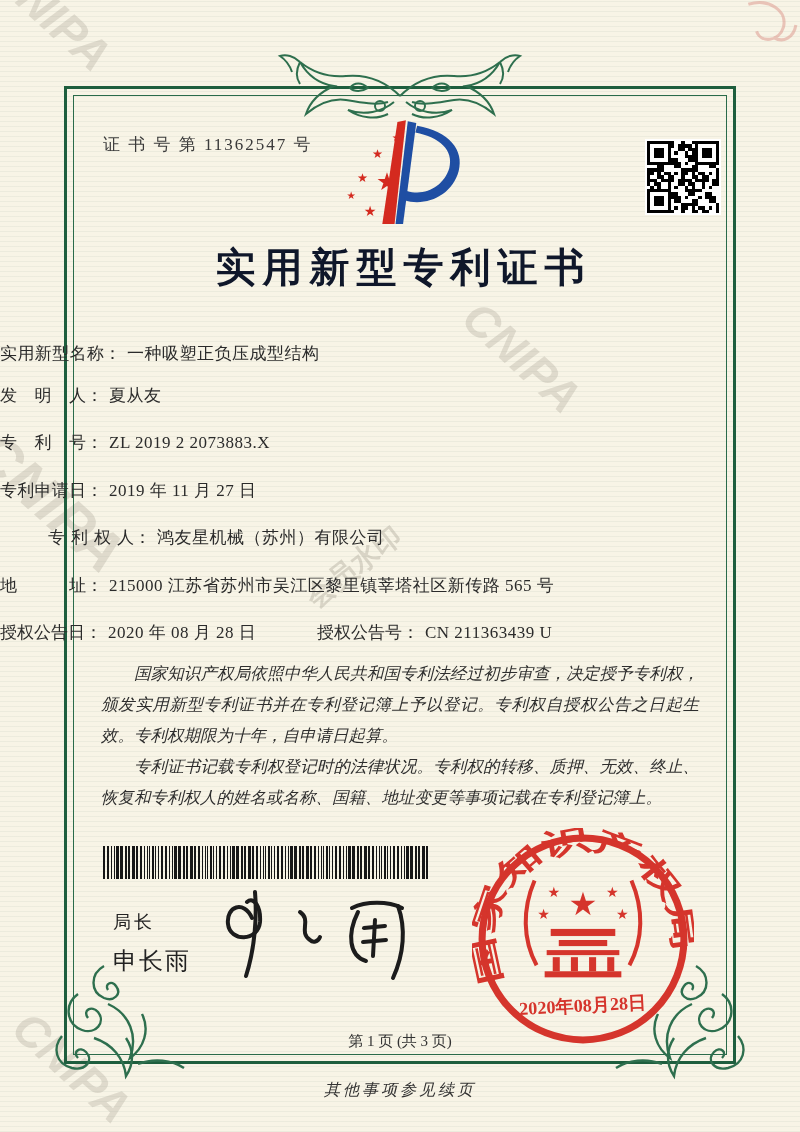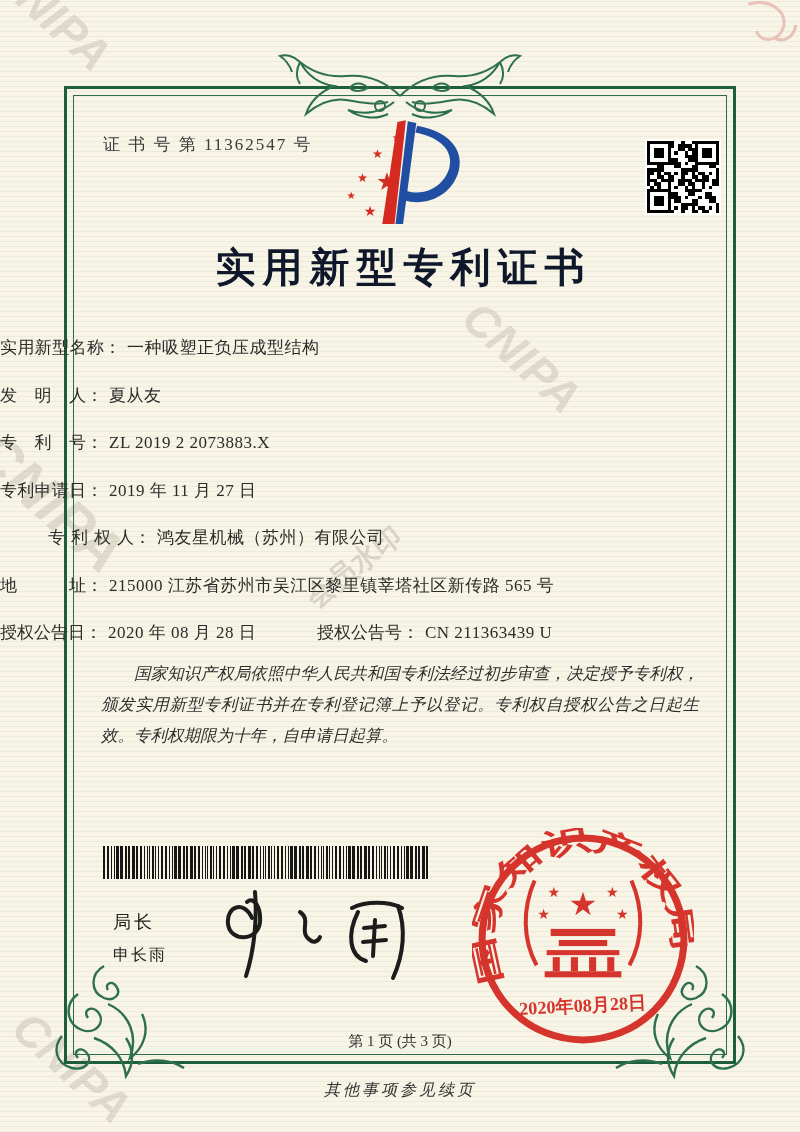--- a/index.html
+++ b/index.html
@@ -8,28 +8,28 @@
   .texture{position:absolute;inset:0;background:repeating-linear-gradient(0deg, rgba(175,190,175,.16) 0 1px, transparent 1px 5px);pointer-events:none;}
   .frame-outer{position:absolute;left:64px;top:86px;width:666px;height:972px;border:3px solid #1e5e3e;}
   .frame-inner{position:absolute;left:73px;top:95px;width:652px;height:958px;border:1px solid #2a6b4a;}
   .wm{position:absolute;color:rgba(165,160,145,.30);font-weight:bold;font-style:italic;font-family:"Liberation Sans",sans-serif;pointer-events:none;white-space:nowrap;}
   .cert-no{position:absolute;left:103px;top:133px;font-size:17px;color:#3a3a3a;letter-spacing:2px;}
   .logo{position:absolute;left:338px;top:114px;width:132px;height:118px;}
   .qr{position:absolute;left:645px;top:139px;width:72px;height:72px;background:#fff;padding:2px;}
   .title{position:absolute;left:0;top:240px;width:100%;text-align:center;font-size:40px;font-weight:bold;color:#0f172a;letter-spacing:7px;text-indent:7px;}
   .frow{position:absolute;left:0;width:612px;font-size:17px;color:#2b2b2b;white-space:nowrap;}
   .lbl{display:inline-block;width:86px;text-align:justify;text-align-last:justify;vertical-align:bottom;}
-  .lbl.w6{width:104px;}
+  .lbl.w6{width:104px;margin-top:6px;}
   .val{margin-left:6px;letter-spacing:.5px;}
   .grant2{position:absolute;left:317px;top:0;}
   .paras{position:absolute;left:101px;top:658px;width:598px;font-size:16.5px;line-height:31px;color:#2e2e2e;text-align:justify;font-style:italic;}
   .paras p{margin:0;text-indent:2em;}
   .barcode{position:absolute;left:103px;top:846px;width:330px;height:33px;}
   .signer-title{position:absolute;left:113px;top:910px;font-size:18px;color:#222;letter-spacing:3px;}
-  .signer-name{position:absolute;left:113px;top:945px;font-size:16px;color:#222;letter-spacing:2px;}
+  .signer-name{position:absolute;left:113px;top:945px;font-size:24px;color:#222;letter-spacing:2px;}
   .signature{position:absolute;left:212px;top:882px;width:218px;height:102px;}
   .seal{position:absolute;left:472px;top:828px;width:222px;height:222px;opacity:.92;}
   .page-number{position:absolute;left:0;top:1032px;width:100%;text-align:center;font-size:15px;color:#333;}
   .footer-note{position:absolute;left:0;top:1080px;width:100%;text-align:center;font-size:16px;color:#333;letter-spacing:3px;font-style:italic;}
   .ornament{position:absolute;pointer-events:none;}
 </style>
 </head>
 <body>
 
 <div class="page">
@@ -376,20 +376,21 @@
   </div>
   <div class="frow" style="top:621px;">
     <span>授权公告日</span><span>：</span><span class="val">2020 年 08 月 28 日</span>
     <span class="grant2">
       <span>授权公告号</span><span>：</span><span class="val">CN 211363439 U</span>
     </span>
   </div>
 
   <div class="paras">
     <p>国家知识产权局依照中华人民共和国专利法经过初步审查，决定授予专利权，颁发实用新型专利证书并在专利登记簿上予以登记。专利权自授权公告之日起生效。专利权期限为十年，自申请日起算。</p>
+    <p>专利证书记载专利权登记时的法律状况。专利权的转移、质押、无效、终止、恢复和专利权人的姓名或名称、国籍、地址变更等事项记载在专利登记簿上。</p>
   </div>
 
   <svg id="barcode-svg" class="barcode" viewBox="0 0 330 33" preserveAspectRatio="none" fill="#161616">
       <rect x="0" y="0" width="2" height="33"></rect>
       <rect x="4" y="0" width="2" height="33"></rect>
       <rect x="8" y="0" width="1" height="33"></rect>
       <rect x="11" y="0" width="1" height="33"></rect>
       <rect x="13" y="0" width="3" height="33"></rect>
       <rect x="17" y="0" width="3" height="33"></rect>
       <rect x="22" y="0" width="2" height="33"></rect>

